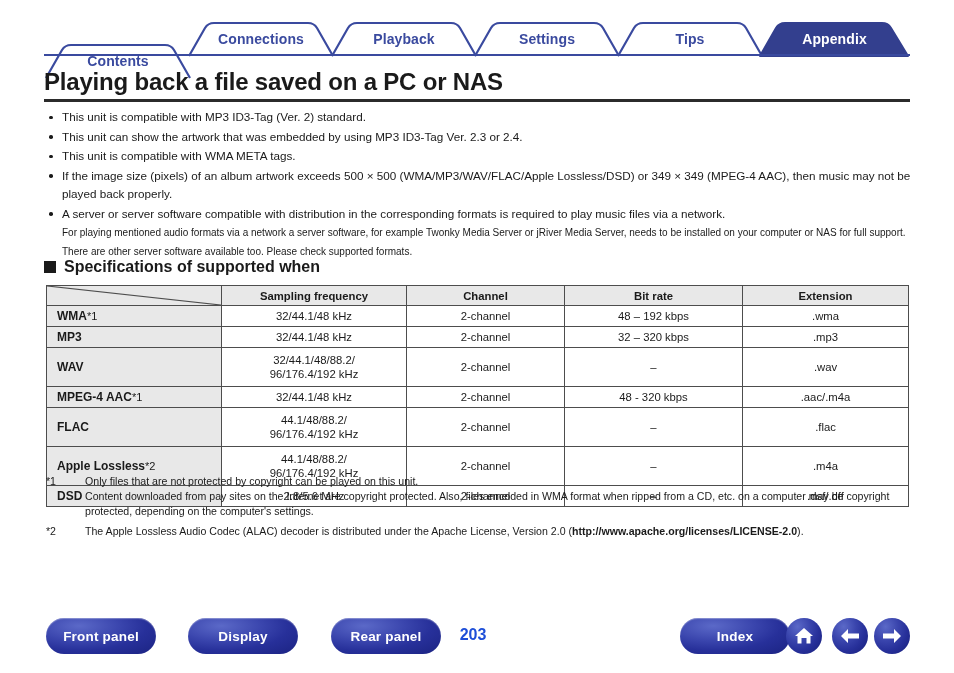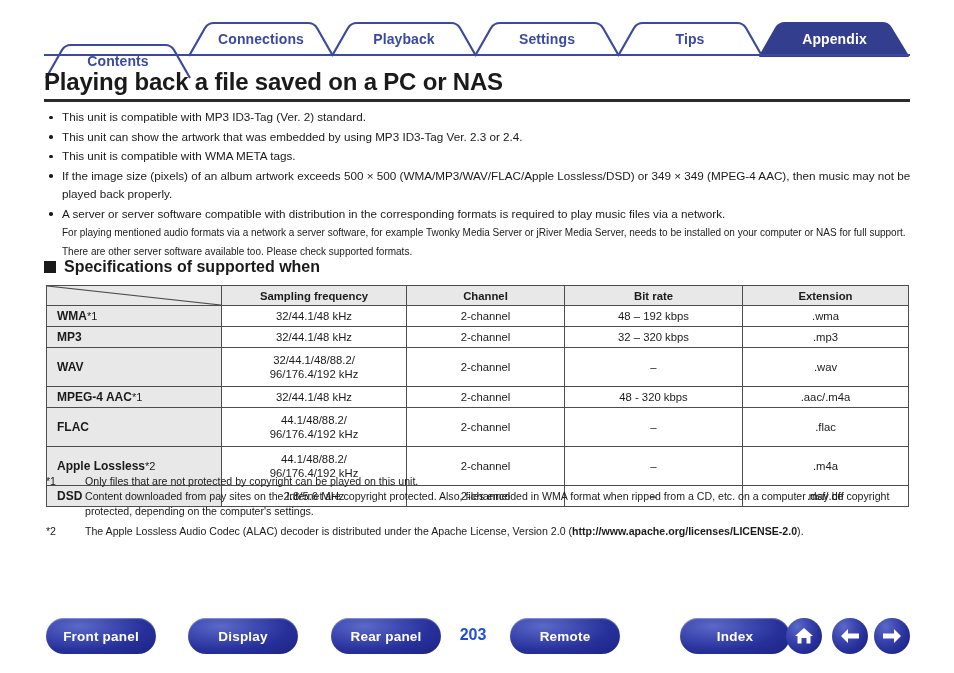--- a/index.html
+++ b/index.html
@@ -435,23 +435,20 @@
   </div>
   <div class="pill" style="left:188px; width:110px;">
     <span>Display</span>
   </div>
   <div class="pill" style="left:331px; width:110px;">
     <span>Rear panel</span>
   </div>
 
   <div class="page-num">203</div>
 
-  <div class="pill" style="left:510px; width:110px;">
-    <span>Remote</span>
-  </div>
   <div class="pill" style="left:680px; width:110px;">
     <span>Index</span>
   </div>
 
   <div class="circ-btn" style="left:786px;">
     <svg width="22" height="20" viewBox="0 0 22 20">
       <path d="M11 2 L20 10 L17.5 10 L17.5 17.5 L13.5 17.5 L13.5 12 L8.5 12 L8.5 17.5 L4.5 17.5 L4.5 10 L2 10 Z" fill="#ffffff"></path>
     </svg>
   </div>
   <div class="circ-btn" style="left:832px;">

